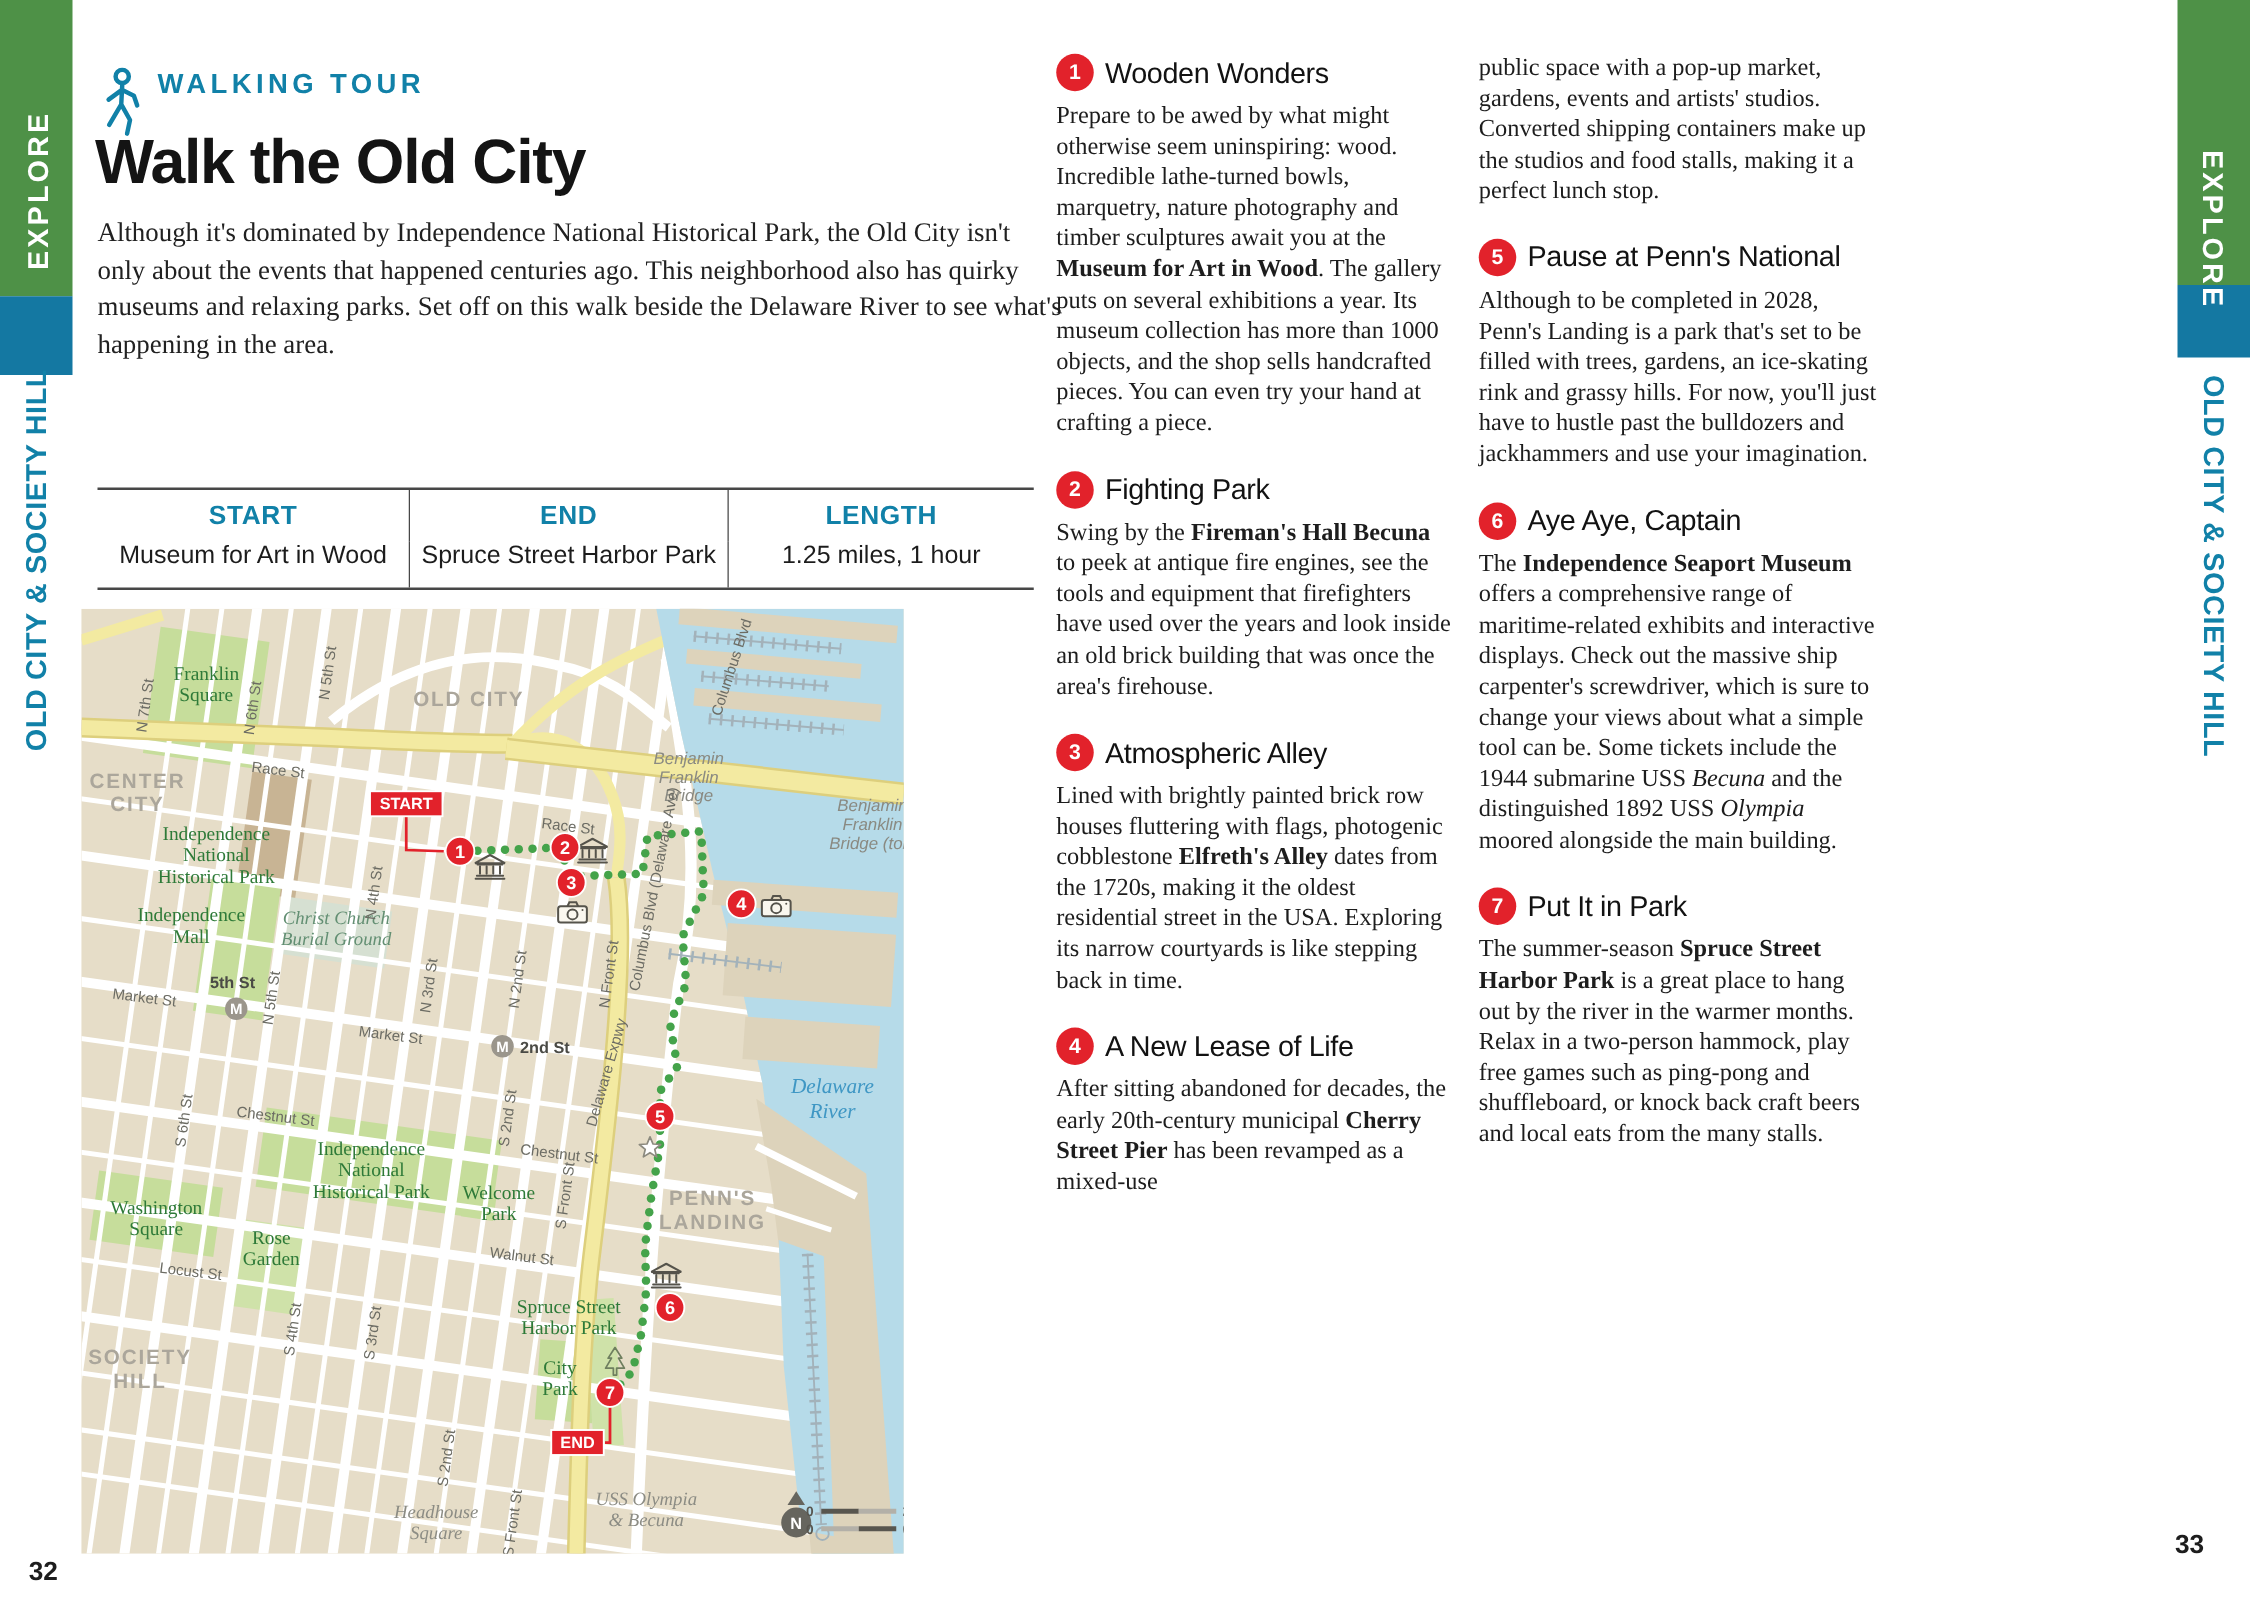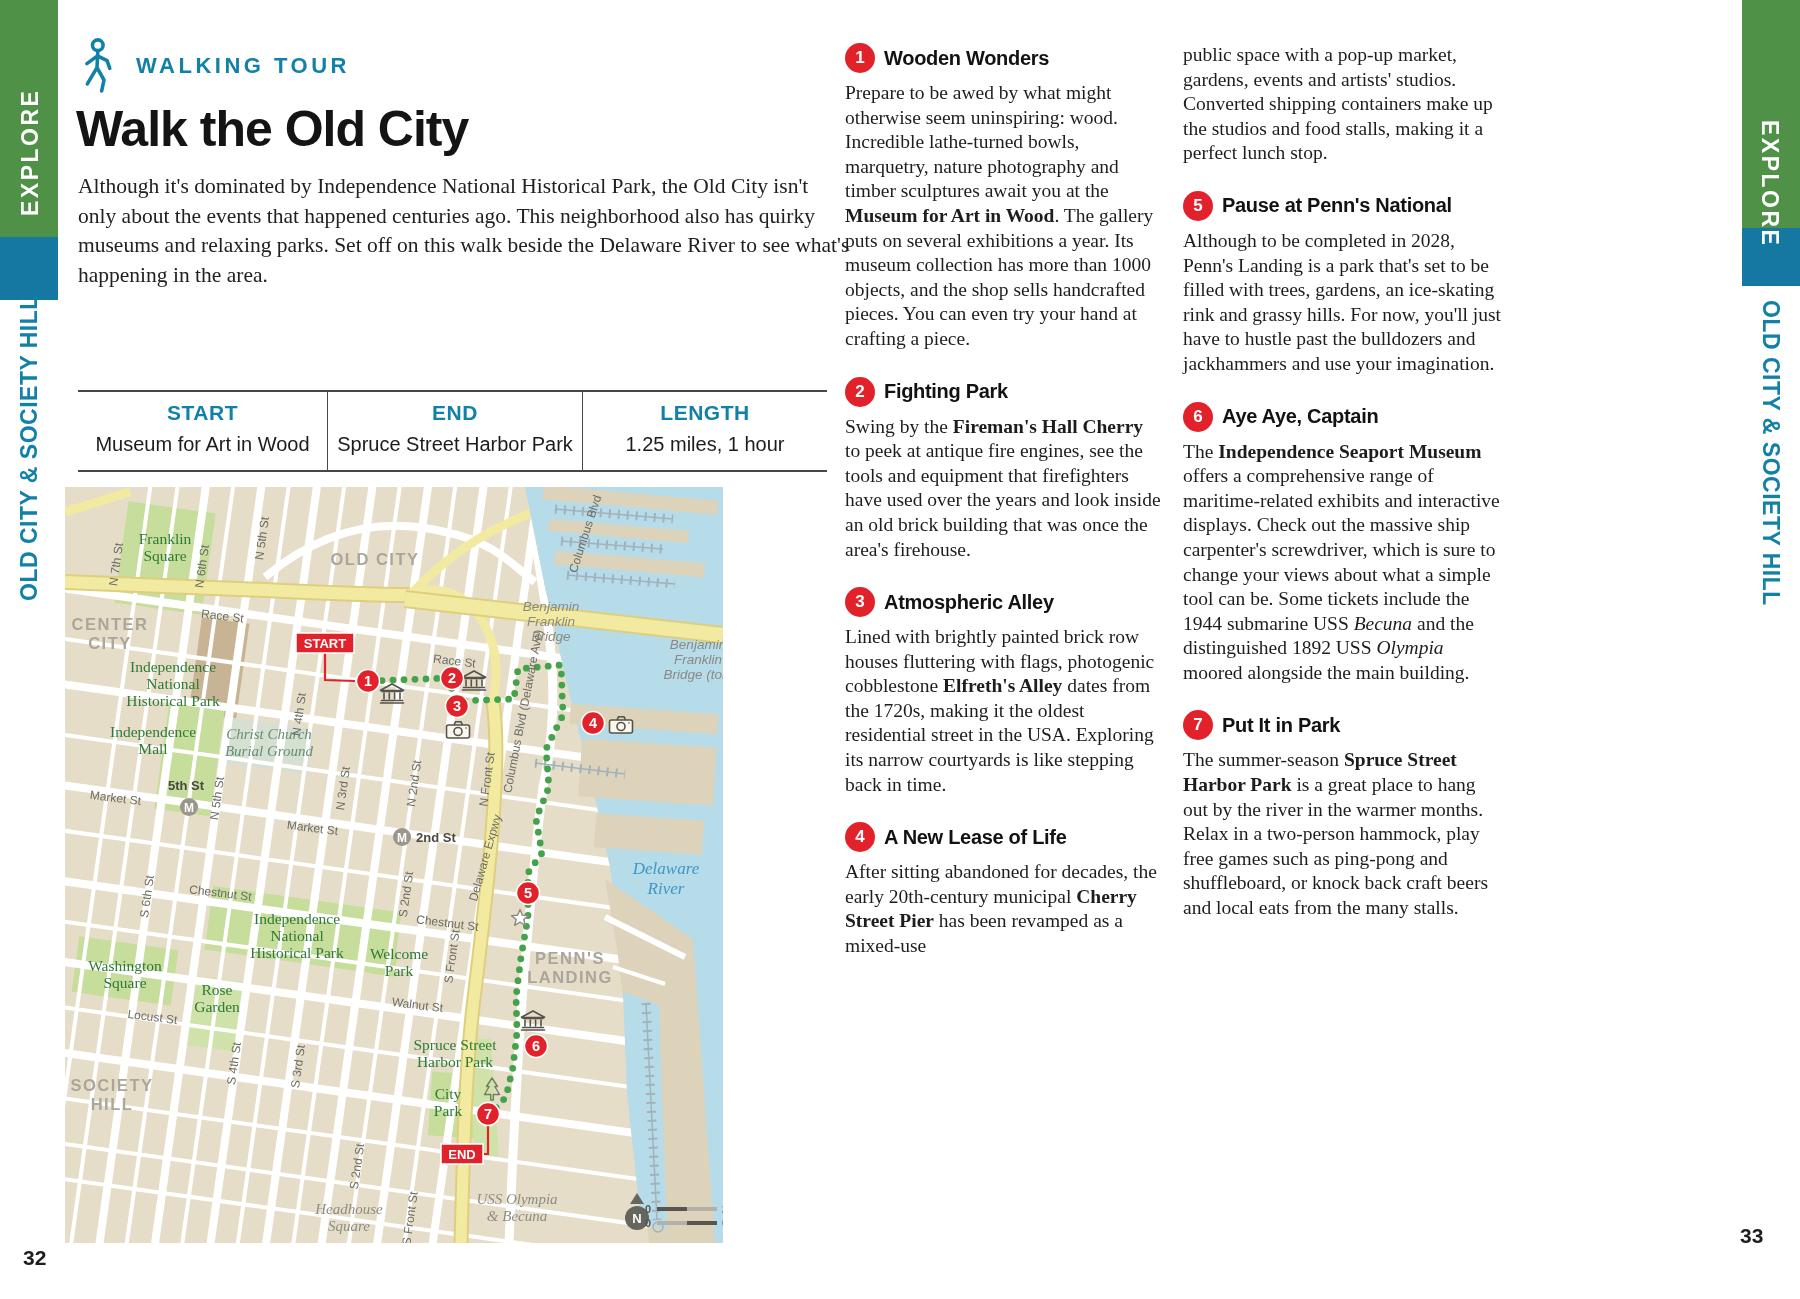--- a/index.html
+++ b/index.html
@@ -11,21 +11,21 @@
   .bar { position:absolute; width:58px; }
   .bar-green { background:#4e9147; }
   .bar-blue  { background:#1478a2; }
   .vtext-ccw { position:absolute; transform:rotate(-90deg); transform-origin:left top; white-space:nowrap; }
   .vtext-cw  { position:absolute; transform:rotate(90deg);  transform-origin:left top; white-space:nowrap; }
   .explore-txt { font-weight:700; font-size:23px; letter-spacing:2.5px; color:#ffffff; }
   .chapter-txt { font-weight:700; font-size:23px; letter-spacing:0.5px; color:#1181a8; }
   .pagenum { position:absolute; font-weight:700; font-size:21px; color:#1d1d1d; }
 
   
-  .eyebrow { position:absolute; left:78px; top:38px; display:flex; align-items:center; gap:20px; }
+  .eyebrow { position:absolute; left:78px; top:54px; display:flex; align-items:flex-start; gap:10px; }
   .eyebrow-label { color:#1181a8; font-weight:700; font-size:22px; letter-spacing:3.5px; }
   .page-title { position:absolute; left:76px; top:100px; font-size:50px; font-weight:700;
                 letter-spacing:-1px; color:#141414; }
   .intro { position:absolute; left:78px; top:172px; width:772px;
            font-family:"Liberation Serif", serif; font-size:21.5px; line-height:29.5px; color:#212121; }
 
   
   .info-table { position:absolute; left:78px; top:390px; width:749px;
                 border-top:2px solid #474747; border-bottom:2px solid #474747;
                 display:grid; grid-template-columns:249px 255px 245px; }
@@ -36,21 +36,21 @@
 
   
   .txt-col { position:absolute; top:43px; }
   #col-a { left:845px; width:318px; }
   #col-b { left:1183px; width:322px; }
   .sec-head { display:flex; align-items:center; gap:9px; margin:25px 0 8px 0; }
   .sec-head.first { margin-top:0; }
   .sec-badge { width:30px; height:30px; border-radius:50%; background:#e2222b; color:#fff;
                display:flex; align-items:center; justify-content:center;
                font-weight:700; font-size:17px; flex:0 0 auto; }
-  .sec-title { font-weight:700; font-size:20px; color:#121212; letter-spacing:-0.3px; }
+  .sec-title { font-weight:400; font-size:23px; color:#121212; letter-spacing:-0.3px; }
   .sec-body { font-family:"Liberation Serif", serif; font-size:19.5px; line-height:24.6px; color:#1d1d1d; }
   .sec-body b { font-weight:700; }
   .sec-body i { font-style:italic; }
 
   
   #map-wrap { position:absolute; left:65px; top:487px; width:658px; height:756px; }
   .ml-area    { font:700 16.5px "Liberation Sans",sans-serif; fill:#aba69b; letter-spacing:1.5px; text-anchor:middle; }
   .ml-park    { font:15.5px "Liberation Serif",serif; fill:#2e7a38; text-anchor:middle; }
   .ml-parkital{ font:italic 15px "Liberation Serif",serif; fill:#638f73; text-anchor:middle; }
   .ml-street  { font:12px "Liberation Sans",sans-serif; fill:#6c6c64; text-anchor:middle; }
@@ -422,21 +422,21 @@
   <div id="col-a" class="txt-col">
       <div class="sec-head first">
         <span class="sec-badge">1</span>
         <span class="sec-title">Wooden Wonders</span>
       </div>
       <p class="sec-body">Prepare to be awed by what might otherwise seem uninspiring: wood. Incredible lathe-turned bowls, marquetry, nature photography and timber sculptures await you at the <b>Museum for Art in Wood</b>. The gallery puts on several exhibitions a year. Its museum collection has more than 1000 objects, and the shop sells handcrafted pieces. You can even try your hand at crafting a piece.</p>
       <div class="sec-head">
         <span class="sec-badge">2</span>
         <span class="sec-title">Fighting Park</span>
       </div>
-      <p class="sec-body">Swing by the <b>Fireman's Hall Cherry</b> to peek at antique fire engines, see the tools and equipment that firefighters have used over the years and look inside an old brick building that was once the area's firehouse.</p>
+      <p class="sec-body">Swing by the <b>Fireman's Hall Becuna</b> to peek at antique fire engines, see the tools and equipment that firefighters have used over the years and look inside an old brick building that was once the area's firehouse.</p>
       <div class="sec-head">
         <span class="sec-badge">3</span>
         <span class="sec-title">Atmospheric Alley</span>
       </div>
       <p class="sec-body">Lined with brightly painted brick row houses fluttering with flags, photogenic cobblestone <b>Elfreth's Alley</b> dates from the 1720s, making it the oldest residential street in the USA. Exploring its narrow courtyards is like stepping back in time.</p>
       <div class="sec-head">
         <span class="sec-badge">4</span>
         <span class="sec-title">A New Lease of Life</span>
       </div>
       <p class="sec-body">After sitting abandoned for decades, the early 20th-century municipal <b>Cherry Street Pier</b> has been revamped as a mixed-use</p>

